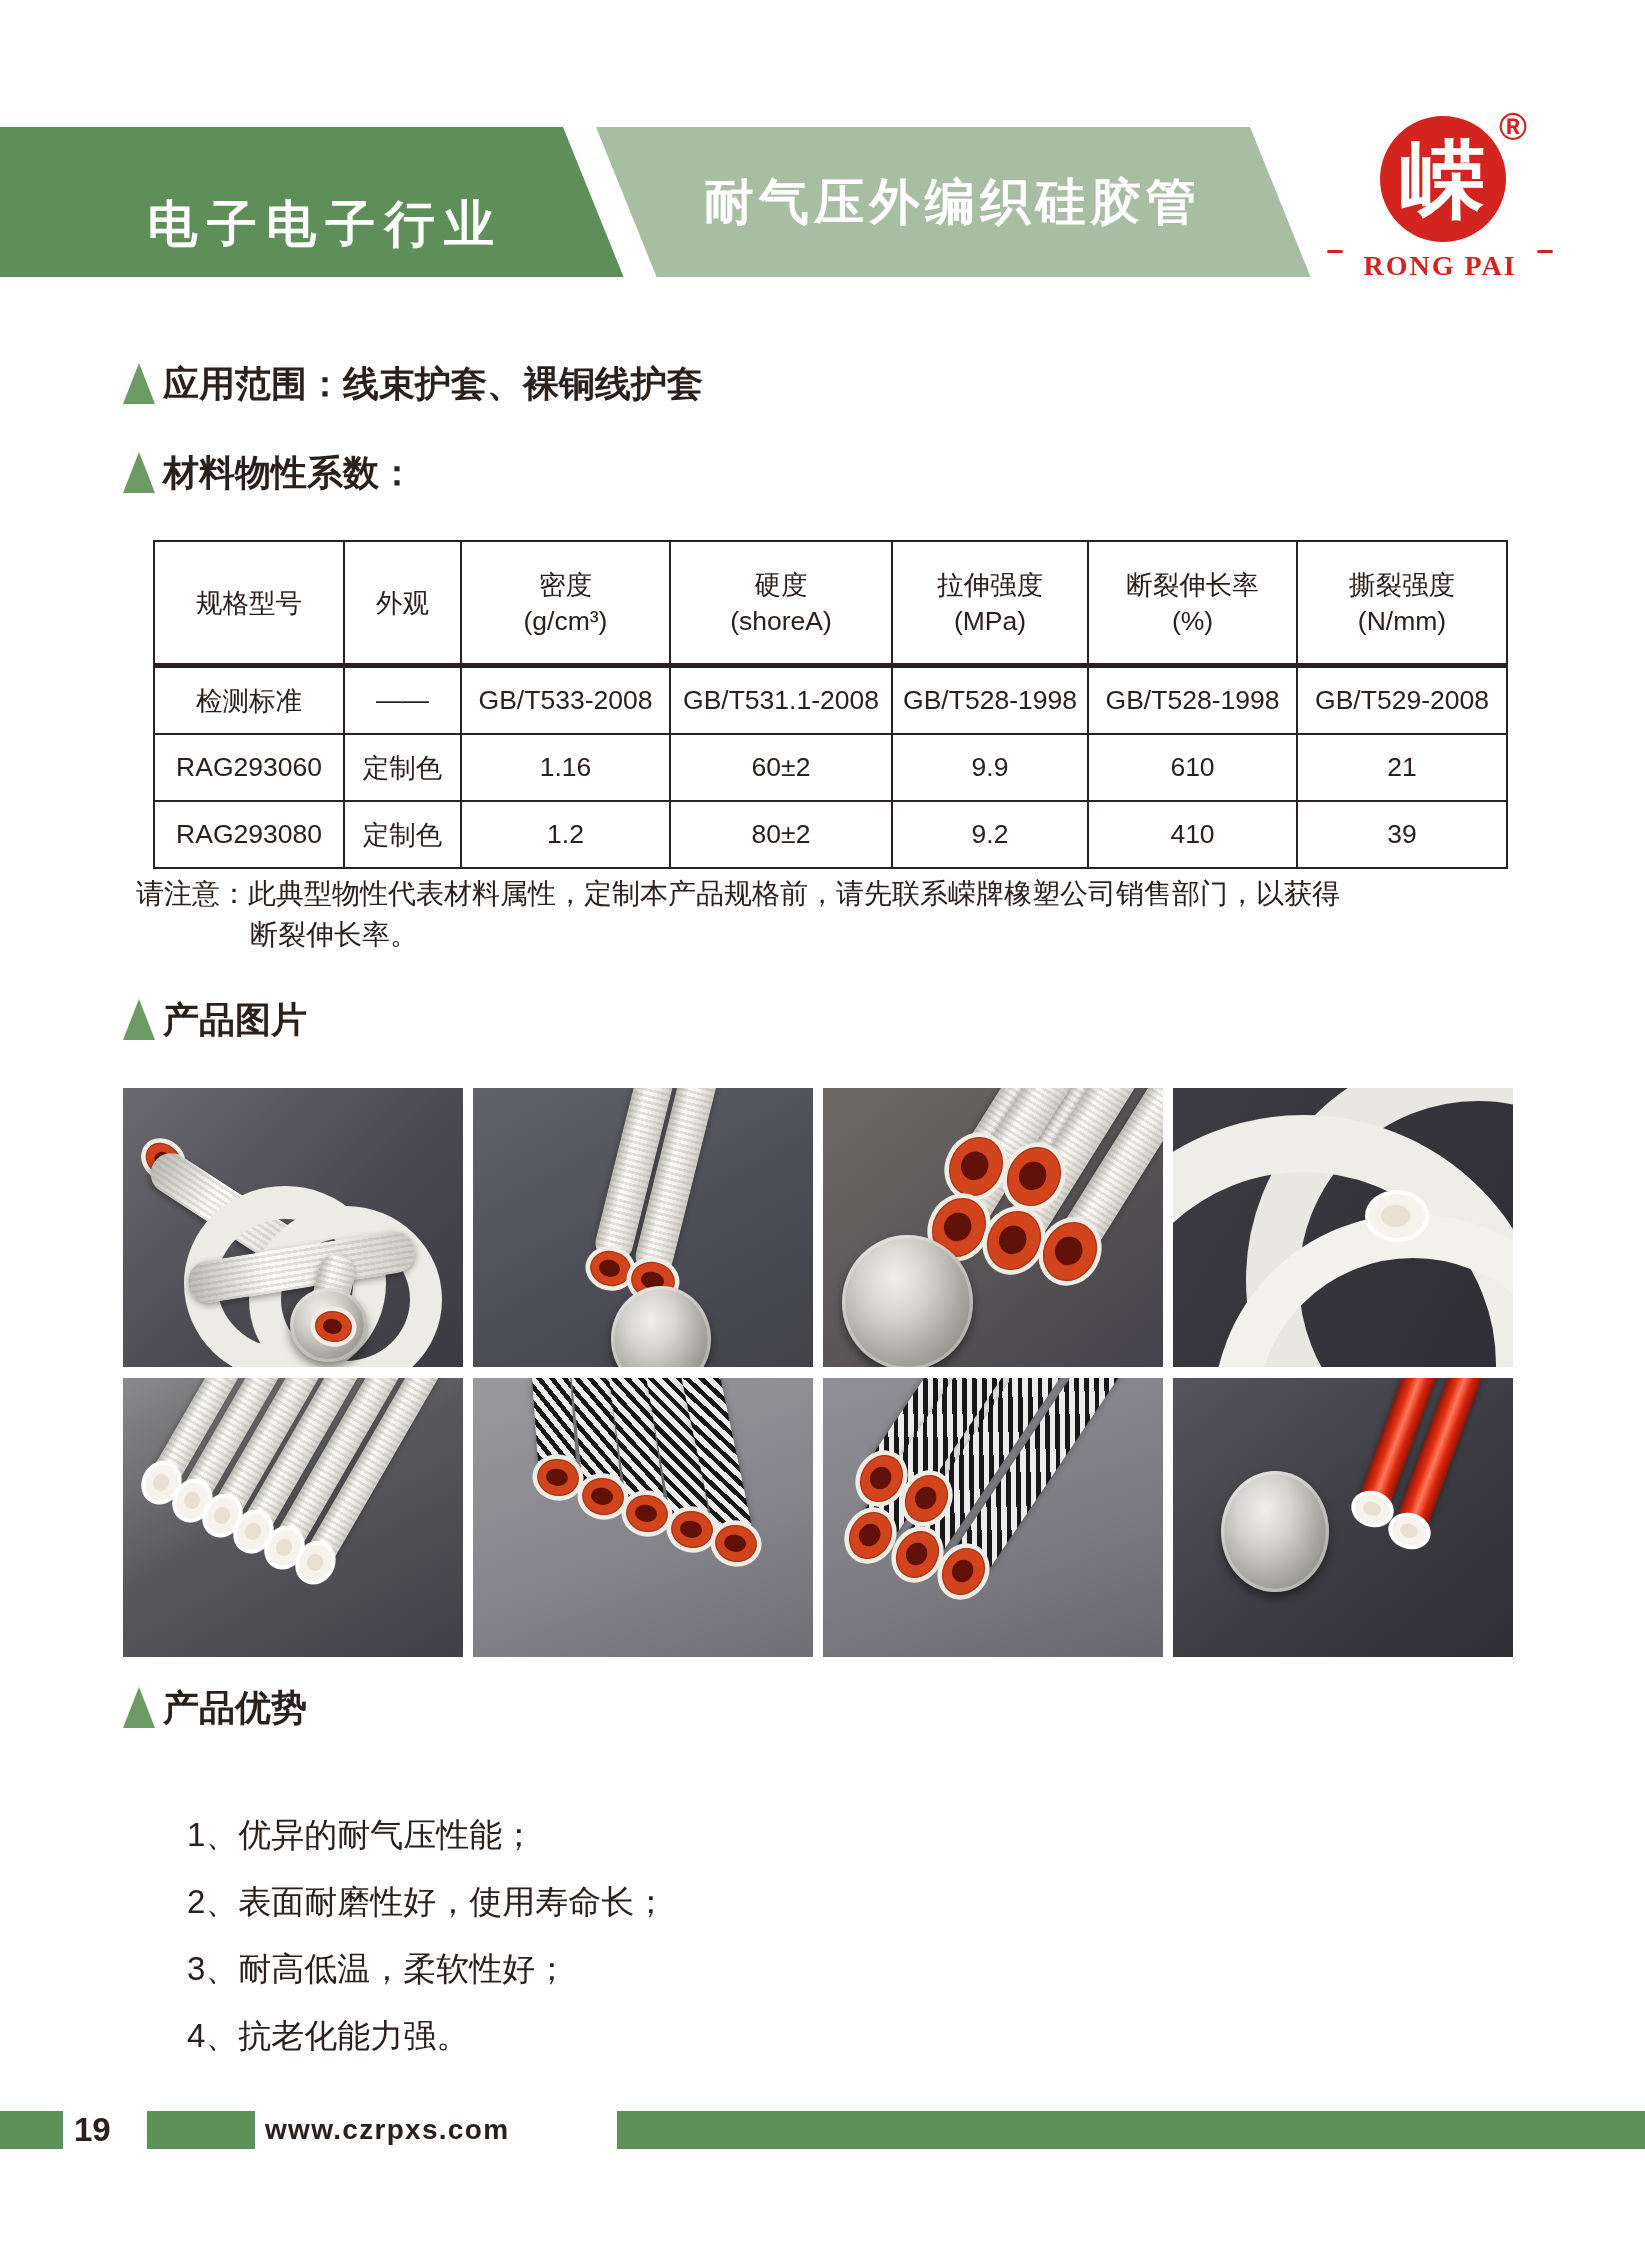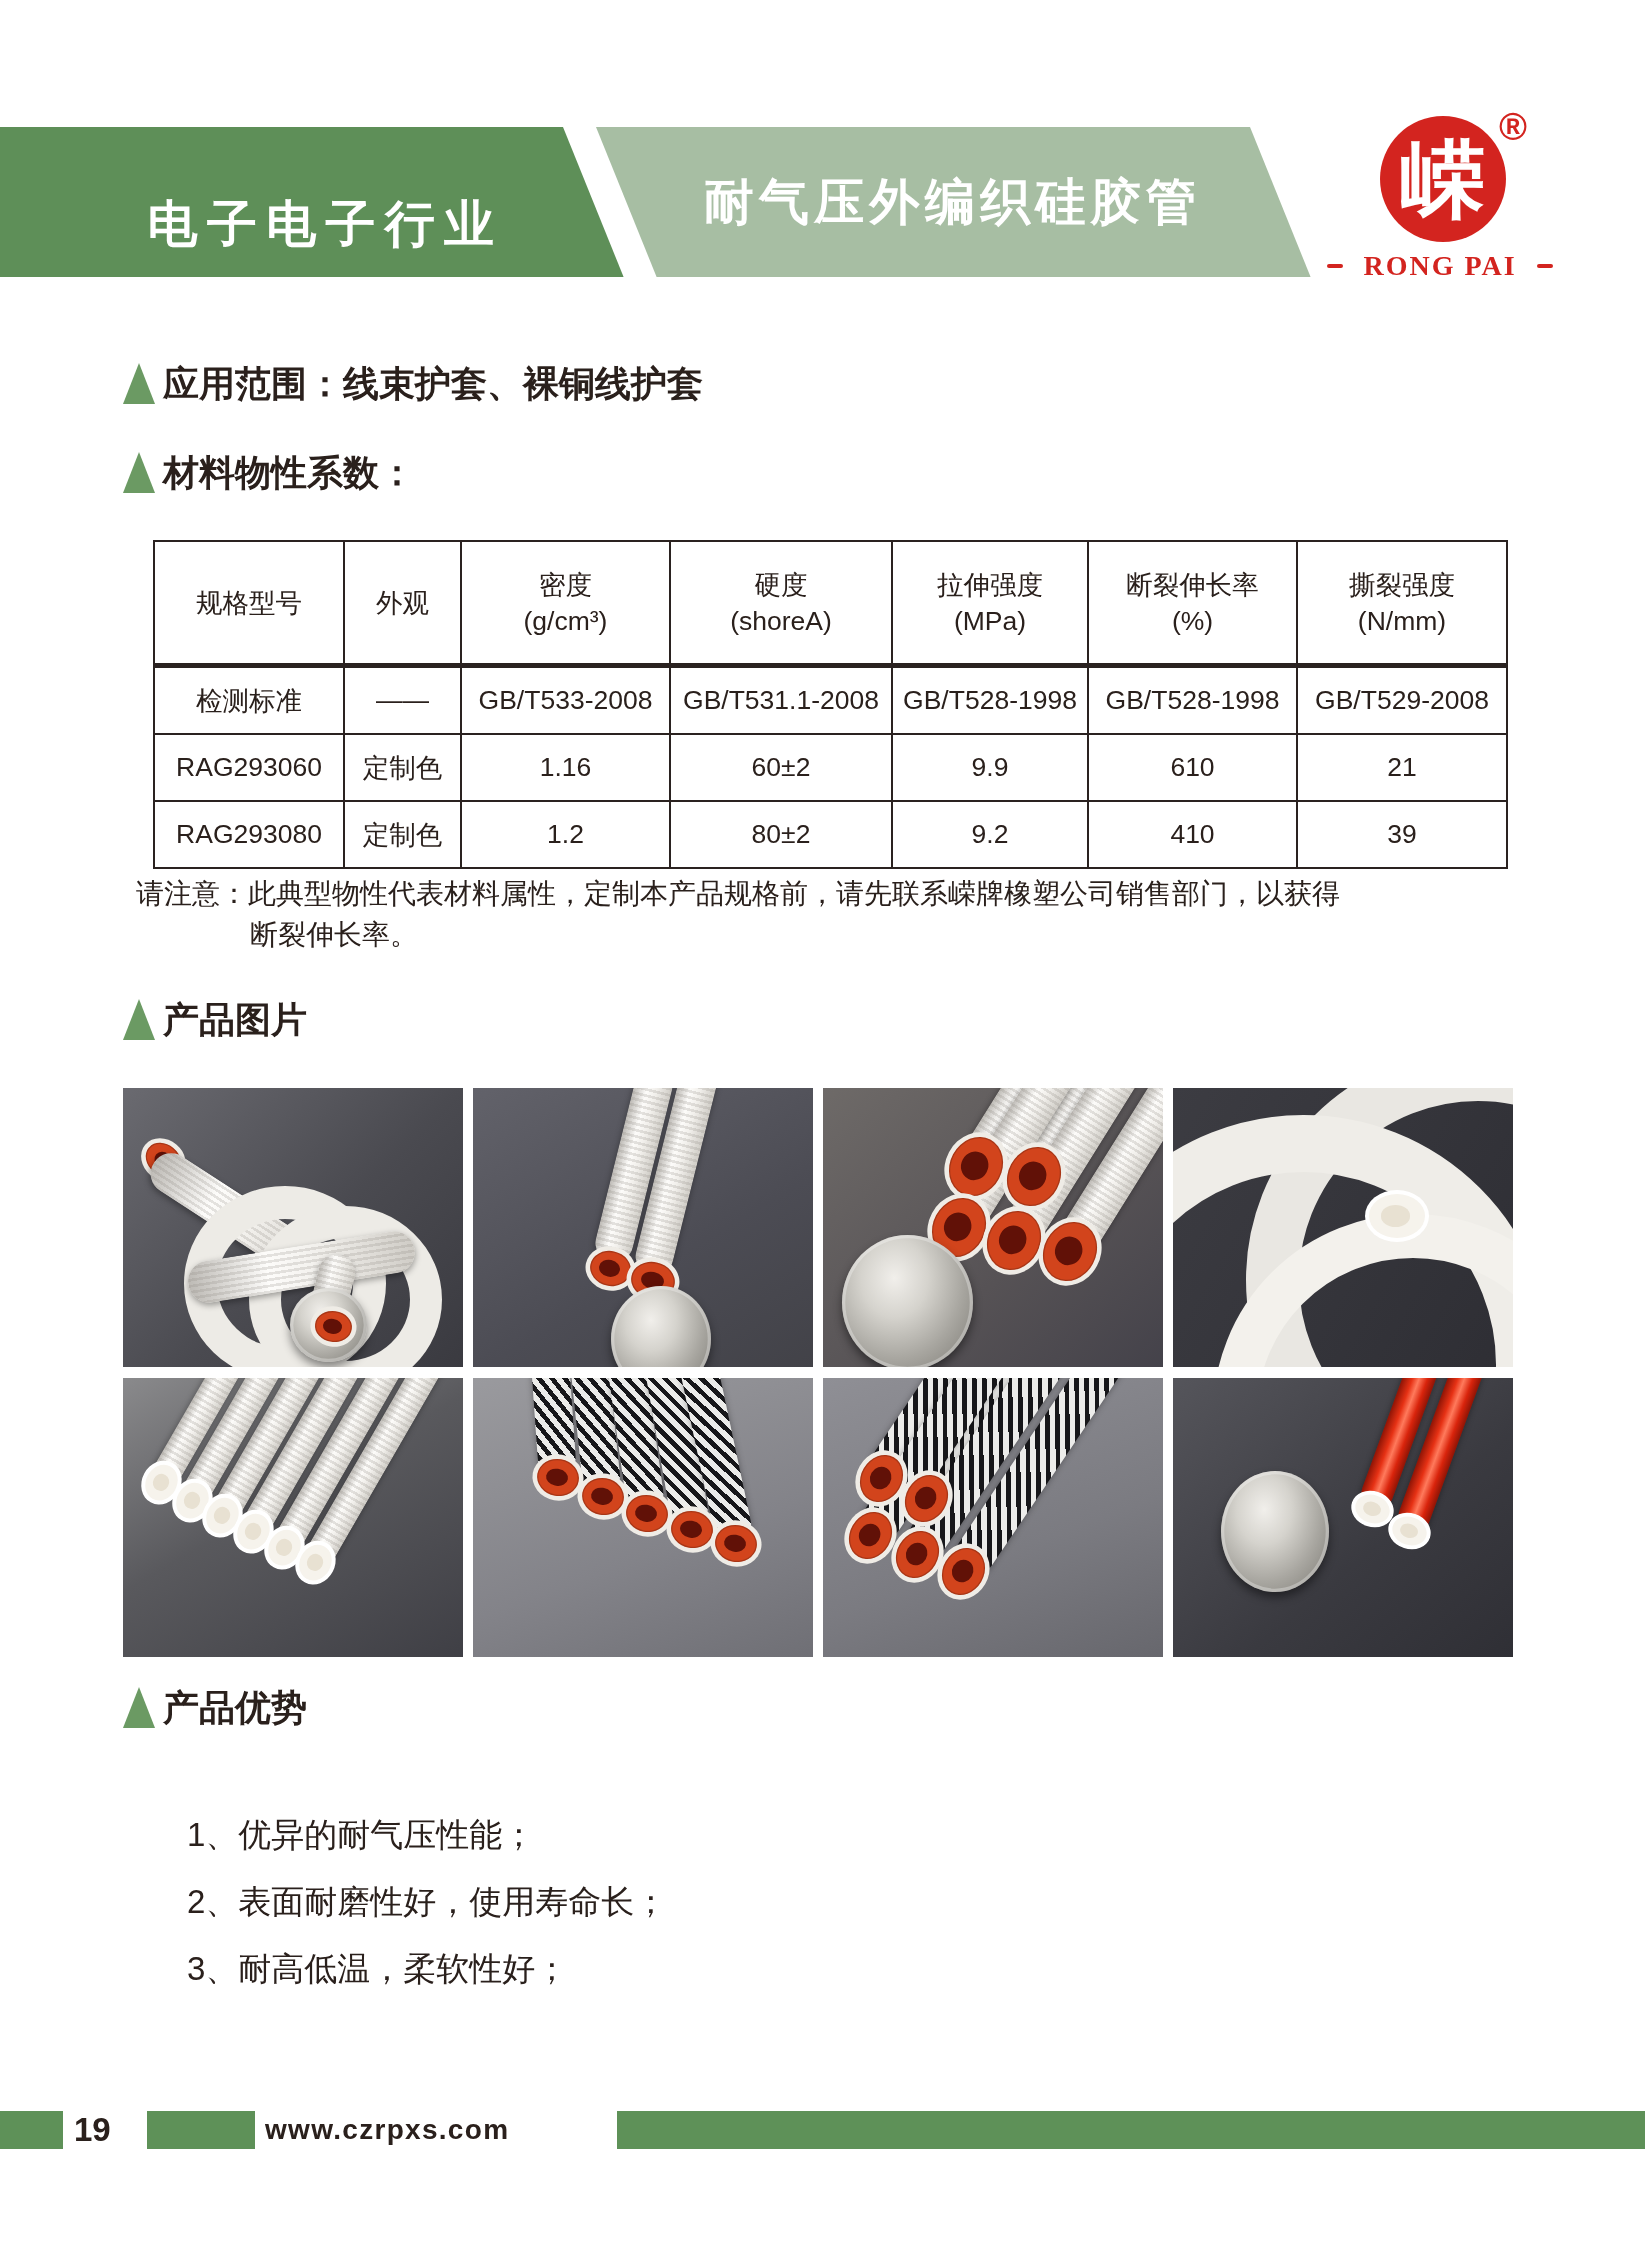--- a/index.html
+++ b/index.html
@@ -14,21 +14,21 @@
   .band-label{position:absolute;top:127px;height:150px;display:flex;align-items:center;justify-content:center;
               color:#ffffff;font-weight:700;font-size:50px;white-space:nowrap;}
   .band-label.dark{left:113px;width:425px;letter-spacing:9.3px;margin-top:22px;}
   .band-label.light{left:664px;width:577px;letter-spacing:5.3px;}
 
   
   .logo-circle{position:absolute;left:1380px;top:116px;width:126px;height:126px;border-radius:50%;
                background:#d3241f;display:flex;align-items:center;justify-content:center;
                color:#ffffff;font-size:85px;font-weight:700;line-height:1;}
   .logo-reg{position:absolute;left:1499px;top:106px;color:#d3241f;font-size:38px;font-weight:700;}
-  .logo-brand{position:absolute;left:1327px;top:250px;width:226px;display:flex;align-items:center;
+  .logo-brand{position:absolute;left:1327px;top:250px;width:226px;display:flex;
               justify-content:center;gap:20px;color:#d3241f;
               font-family:"Liberation Serif","DejaVu Serif",serif;font-size:28px;font-weight:700;letter-spacing:2px;white-space:nowrap;}
   .logo-dash{width:37px;height:3.3px;background:#d3241f;border-radius:2px;}
 
   
   .sec-head{position:absolute;display:flex;align-items:center;gap:8px;}
   .tri{width:0;height:0;border-left:16.6px solid transparent;border-right:16.6px solid transparent;
        border-bottom:41px solid #6b9a63;margin-bottom:2.7px;}
   .sec-title{font-size:36px;font-weight:600;color:#2a201c;white-space:nowrap;}
 
@@ -331,20 +331,21 @@
 
   <div class="sec-head" style="left:123px;top:1684px;">
     <span class="tri"></span>
     <span class="sec-title">产品优势</span>
   </div>
 
   <div class="adv-list">
     <div class="adv-item">1、优异的耐气压性能；</div>
     <div class="adv-item">2、表面耐磨性好，使用寿命长；</div>
     <div class="adv-item">3、耐高低温，柔软性好；</div>
+    <div class="adv-item">4、抗老化能力强。</div>
   </div>
 
   <div class="f-green" style="left:0;width:63px;"></div>
   <div class="f-num">19</div>
   <div class="f-green" style="left:147px;width:108px;"></div>
   <div class="f-web">www.czrpxs.com</div>
   <div class="f-green" style="left:617px;width:1029px;"></div>
 
 </div>
 

